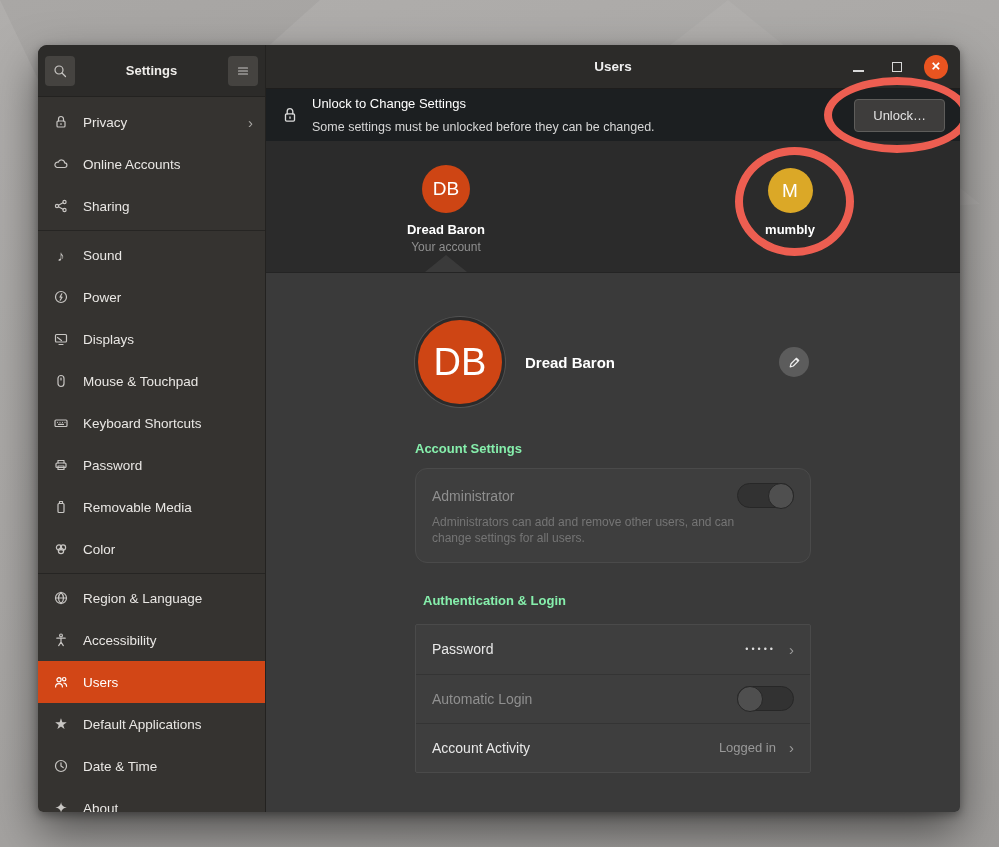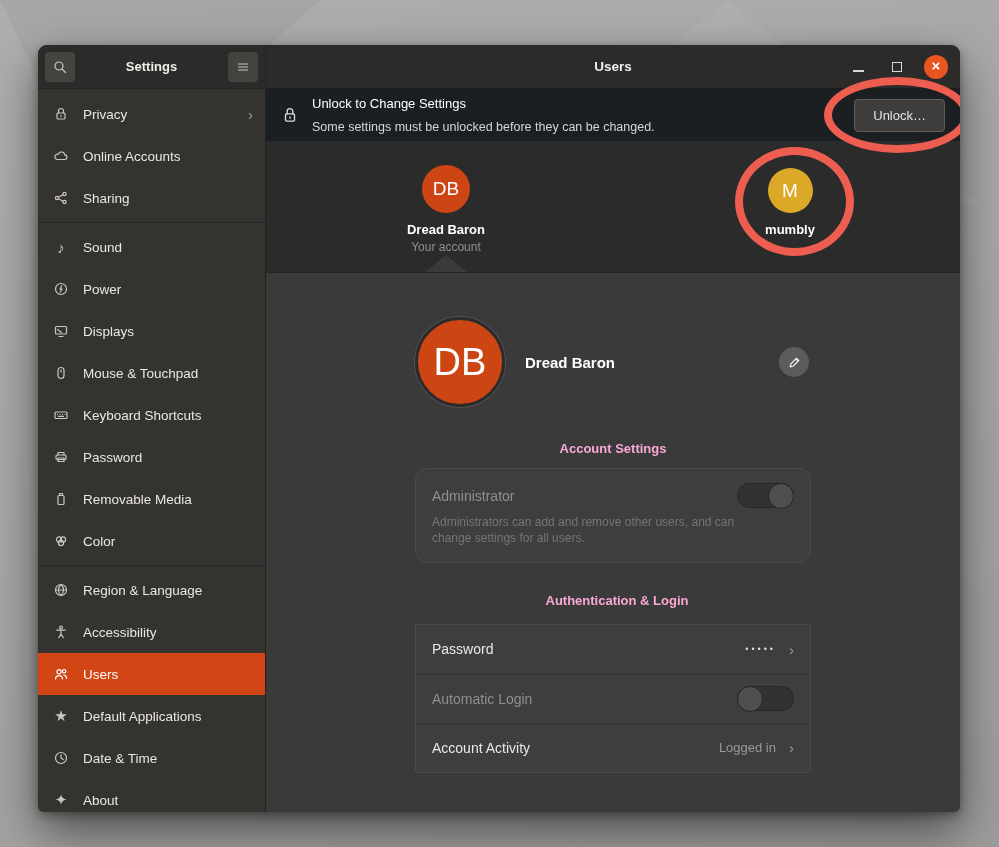--- a/index.html
+++ b/index.html
@@ -17,21 +17,21 @@
 
   .window {
     position: absolute; left: 38px; top: 45px; width: 922px; height: 767px;
     display: flex; border-radius: 9px 9px 5px 5px; overflow: hidden;
     box-shadow: 0 20px 46px rgba(0,0,0,.5), 0 3px 10px rgba(0,0,0,.35);
   }
 
   
   .sidebar { width: 228px; background: #353330; border-right: 1px solid #232220;
     display: flex; flex-direction: column; flex-shrink: 0; }
-  .side-titlebar { height: 44px; background: #2c2b29; border-bottom: 1px solid #232220;
+  .side-titlebar { height: 52px; background: #2c2b29; border-bottom: 1px solid #232220;
     display: flex; align-items: center; padding: 0 7px; gap: 6px; flex-shrink: 0; }
   .tb-btn { width: 30px; height: 30px; border-radius: 4px; background: #454340;
     display: flex; align-items: center; justify-content: center; cursor: pointer; }
   .side-title { flex: 1; text-align: center; font-weight: bold; font-size: 13px; color: #efedea; }
   .side-list { flex: 1; padding-top: 4px; overflow: hidden; }
   .item { height: 42px; display: flex; align-items: center; padding: 0 12px 0 14px;
     color: #e9e7e4; font-size: 13.5px; gap: 13px; cursor: pointer; }
   .item .icon-cell { width: 18px; display: flex; justify-content: center; align-items: center;
     color: #c8c6c3; font-size: 15px; flex-shrink: 0; }
   .item.selected { background: #d24616; color: #ffffff; }
@@ -80,21 +80,21 @@
   .content { flex: 1; position: relative; }
   .col { width: 396px; margin: 0 auto; padding-top: 44px; }
   .profile-row { display: flex; align-items: center; }
   .bigavatar { width: 90px; height: 90px; border-radius: 50%; background: #ce4514;
     border: 3px solid #2b2b2b; box-shadow: 0 0 0 1px #525252; color: #fff;
     font-size: 38px; font-weight: 500; display: flex; align-items: center; justify-content: center; }
   .pname { margin-left: 20px; font-size: 15px; font-weight: bold; color: #ffffff; }
   .edit-btn { margin-left: auto; margin-right: 2px; width: 30px; height: 30px; border-radius: 50%;
     background: #5c5c5c; display: flex; align-items: center; justify-content: center; cursor: pointer; }
 
-  .sect-h { font-size: 13px; font-weight: bold; color: #f9a8d4; text-align: center; }
+  .sect-h { font-size: 13px; font-weight: bold; color: #86efac; }
   .sect-h.first { margin-top: 34px; }
   .sect-h.second { margin-top: 30px; margin-left: 8px; }
   .box { margin-top: 16px; border: 1px solid #4a4a4a; background: #3e3e3e; border-radius: 2px; }
   .box.first { margin-top: 12px; border-radius: 12px; }
   .admin-row { padding: 14px 16px 15px; }
   .admin-top { display: flex; align-items: center; justify-content: space-between; }
   .admin-label { font-size: 14px; color: #8f8f8f; }
   .admin-desc { margin-top: 7px; font-size: 12px; color: #757575; line-height: 1.32; width: 330px; }
 
   .toggle { width: 57px; height: 25px; border-radius: 13px; background: #323232;

